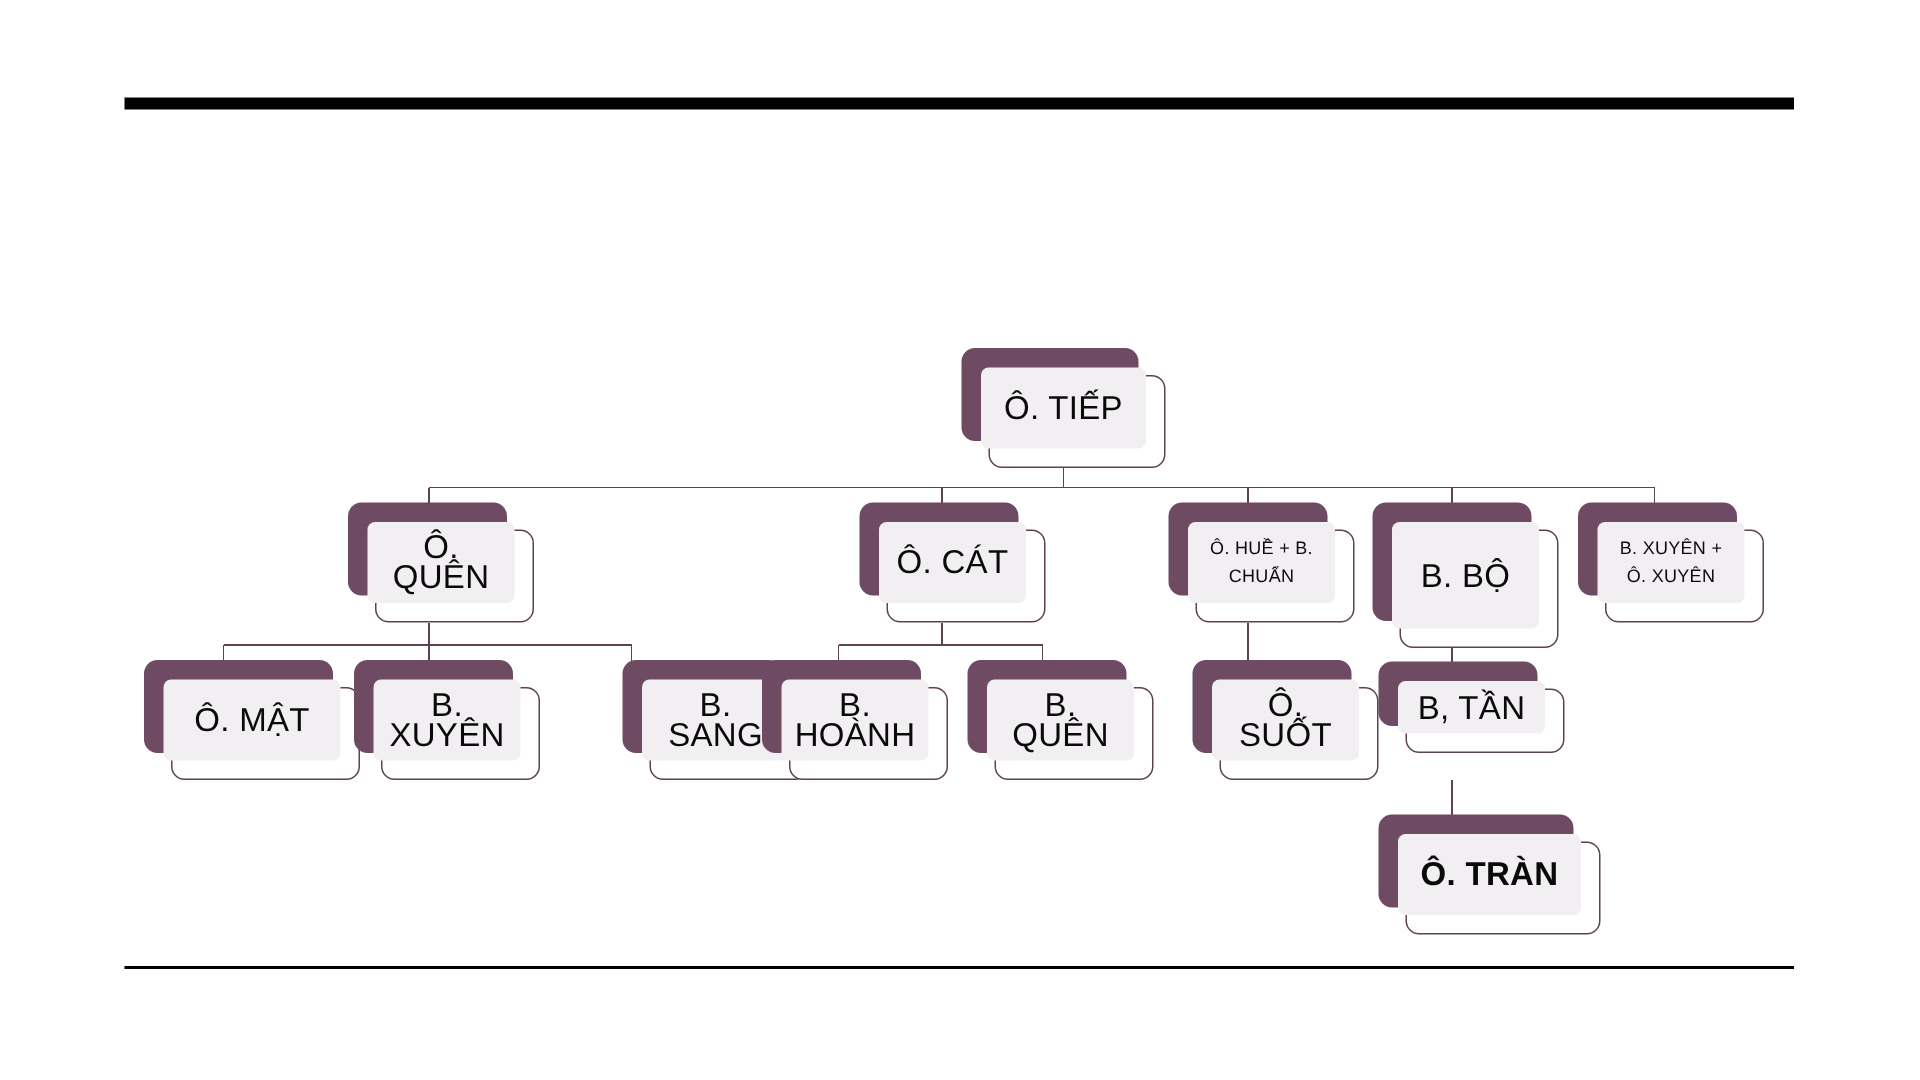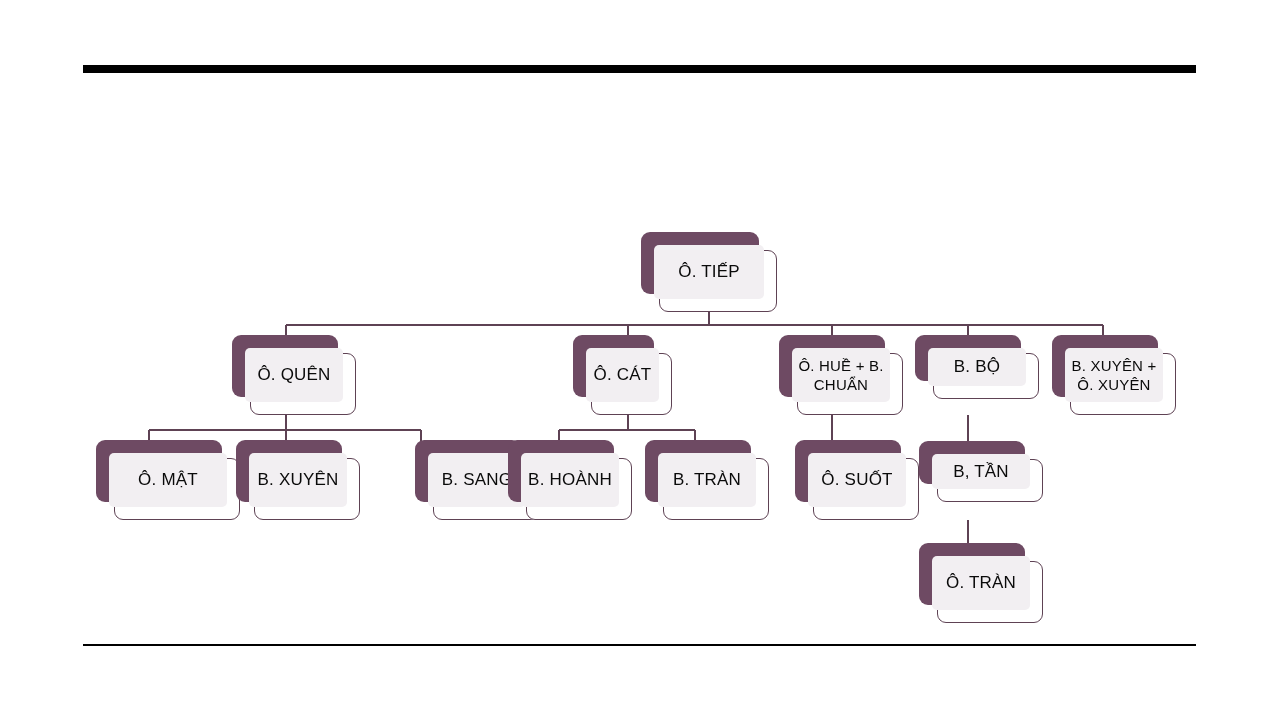--- a/index.html
+++ b/index.html
@@ -90,28 +90,28 @@
     bottom: 13px;
     background: #F2EFF2;
     border-radius: 5px;
     display: flex;
     align-items: center;
     justify-content: center;
     text-align: center;
   }
   .node .label {
     color: #0a0a0a;
-    font-size: 17px;
+    font-size: 22px;
     line-height: 20px;
     letter-spacing: 0.2px;
     white-space: pre-line;
     padding: 0 4px;
   }
   .node.two-line .label {
-    font-size: 15px;
+    font-size: 12px;
     line-height: 19px;
   }
 </style>
 </head>
 <body>
 
 <div id="slide">
 
   <div class="rule-top"></div>
   <div class="rule-bottom"></div>
@@ -159,38 +159,38 @@
     </div>
 
     <div class="node" style="left:232px; top:335px; width:124px; height:80px;">
       <div class="back"></div>
       <div class="outline"></div>
       <div class="face">
         <span class="label">Ô. QUÊN</span>
       </div>
     </div>
 
-    <div class="node" style="left:573px; top:335px; width:99px; height:80px;">
+    <div class="node" style="left:573px; top:335px; width:124px; height:80px;">
       <div class="back"></div>
       <div class="outline"></div>
       <div class="face">
         <span class="label">Ô. CÁT</span>
       </div>
     </div>
 
     <div class="node two-line" style="left:779px; top:335px; width:124px; height:80px;">
       <div class="back"></div>
       <div class="outline"></div>
       <div class="face">
         <span class="label">Ô. HUỀ + B.
 CHUẨN</span>
       </div>
     </div>
 
-    <div class="node" style="left:915px; top:335px; width:124px; height:64px;">
+    <div class="node" style="left:915px; top:335px; width:124px; height:97px;">
       <div class="back"></div>
       <div class="outline"></div>
       <div class="face">
         <span class="label">B. BỘ</span>
       </div>
     </div>
 
     <div class="node two-line" style="left:1052px; top:335px; width:124px; height:80px;border-radius:22px;">
       <div class="back"></div>
       <div class="outline"></div>
@@ -229,41 +229,41 @@
       <div class="outline"></div>
       <div class="face">
         <span class="label">B. HOÀNH</span>
       </div>
     </div>
 
     <div class="node" style="left:645px; top:440px; width:124px; height:80px;">
       <div class="back"></div>
       <div class="outline"></div>
       <div class="face">
-        <span class="label">B. TRÀN</span>
+        <span class="label">B. QUÊN</span>
       </div>
     </div>
 
     <div class="node" style="left:795px; top:440px; width:124px; height:80px;">
       <div class="back"></div>
       <div class="outline"></div>
       <div class="face">
         <span class="label">Ô. SUỐT</span>
       </div>
     </div>
 
     <div class="node" style="left:919px; top:441px; width:124px; height:61px;">
       <div class="back"></div>
       <div class="outline"></div>
       <div class="face">
         <span class="label">B, TẦN</span>
       </div>
     </div>
 
-    <div class="node" style="left:919px; top:543px; width:124px; height:80px;">
+    <div class="node" style="left:919px; top:543px; width:148px; height:80px;font-weight:bold;">
       <div class="back"></div>
       <div class="outline"></div>
       <div class="face">
         <span class="label">Ô. TRÀN</span>
       </div>
     </div>
 
   </div>
 </div>
 

